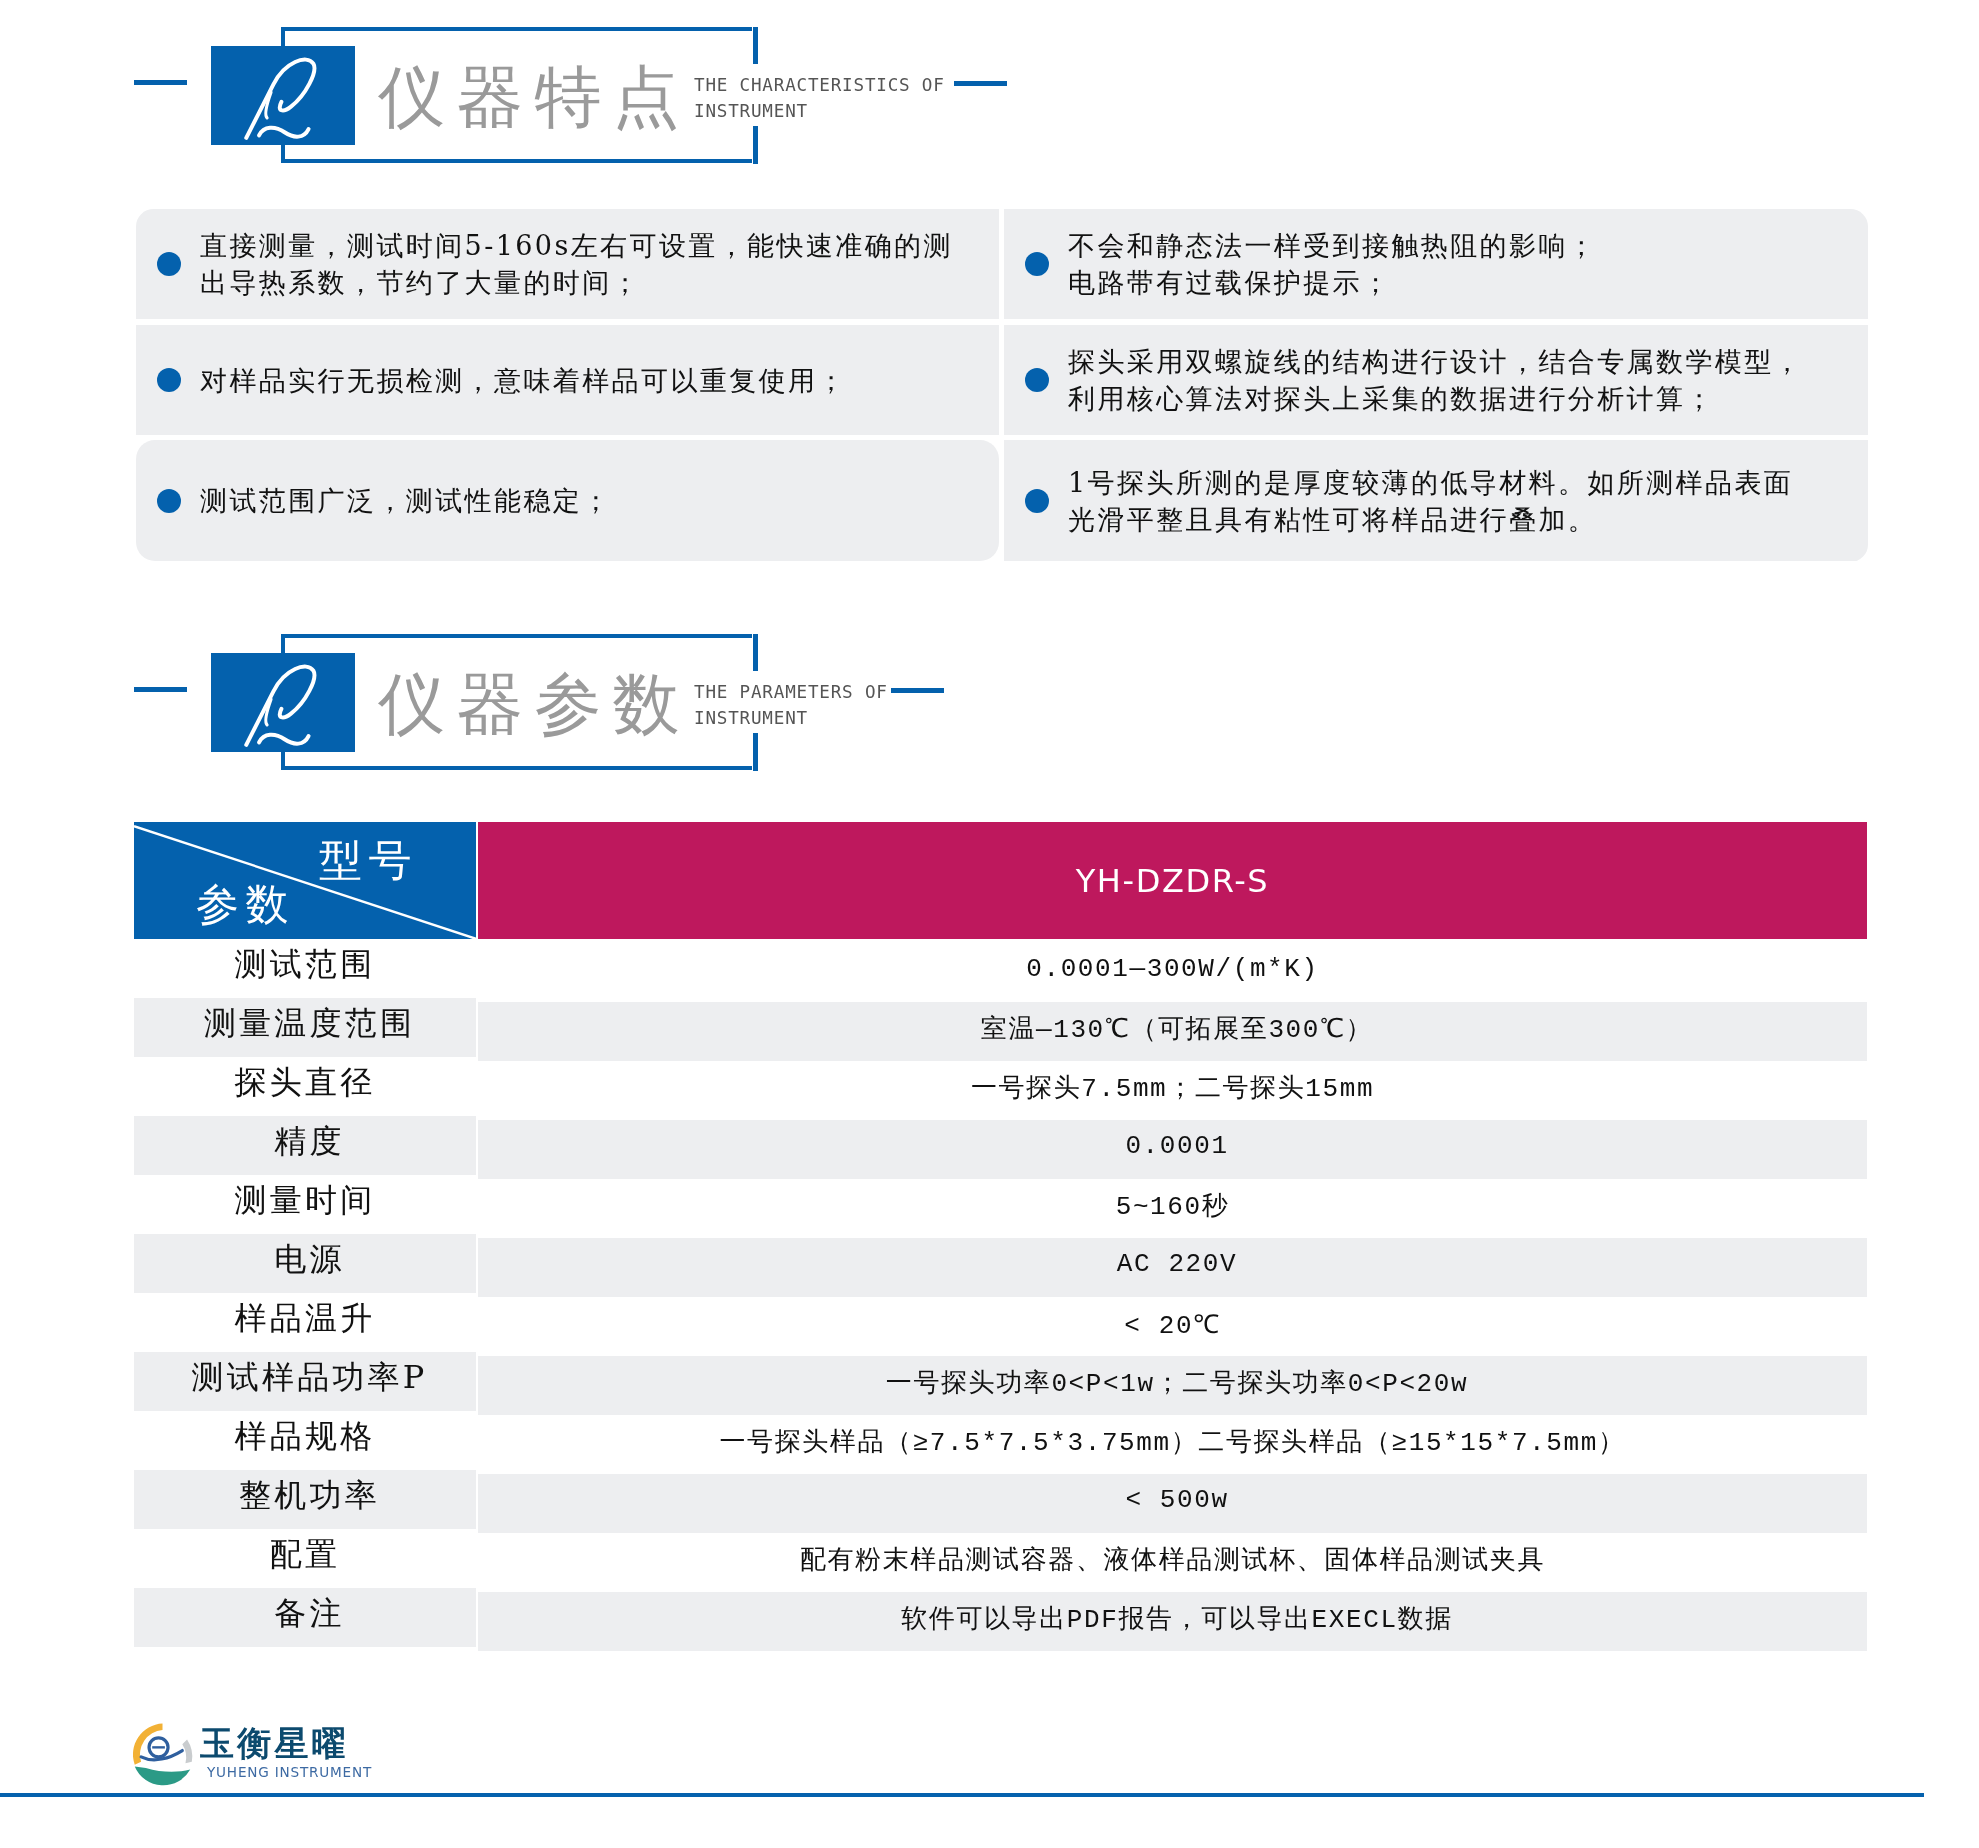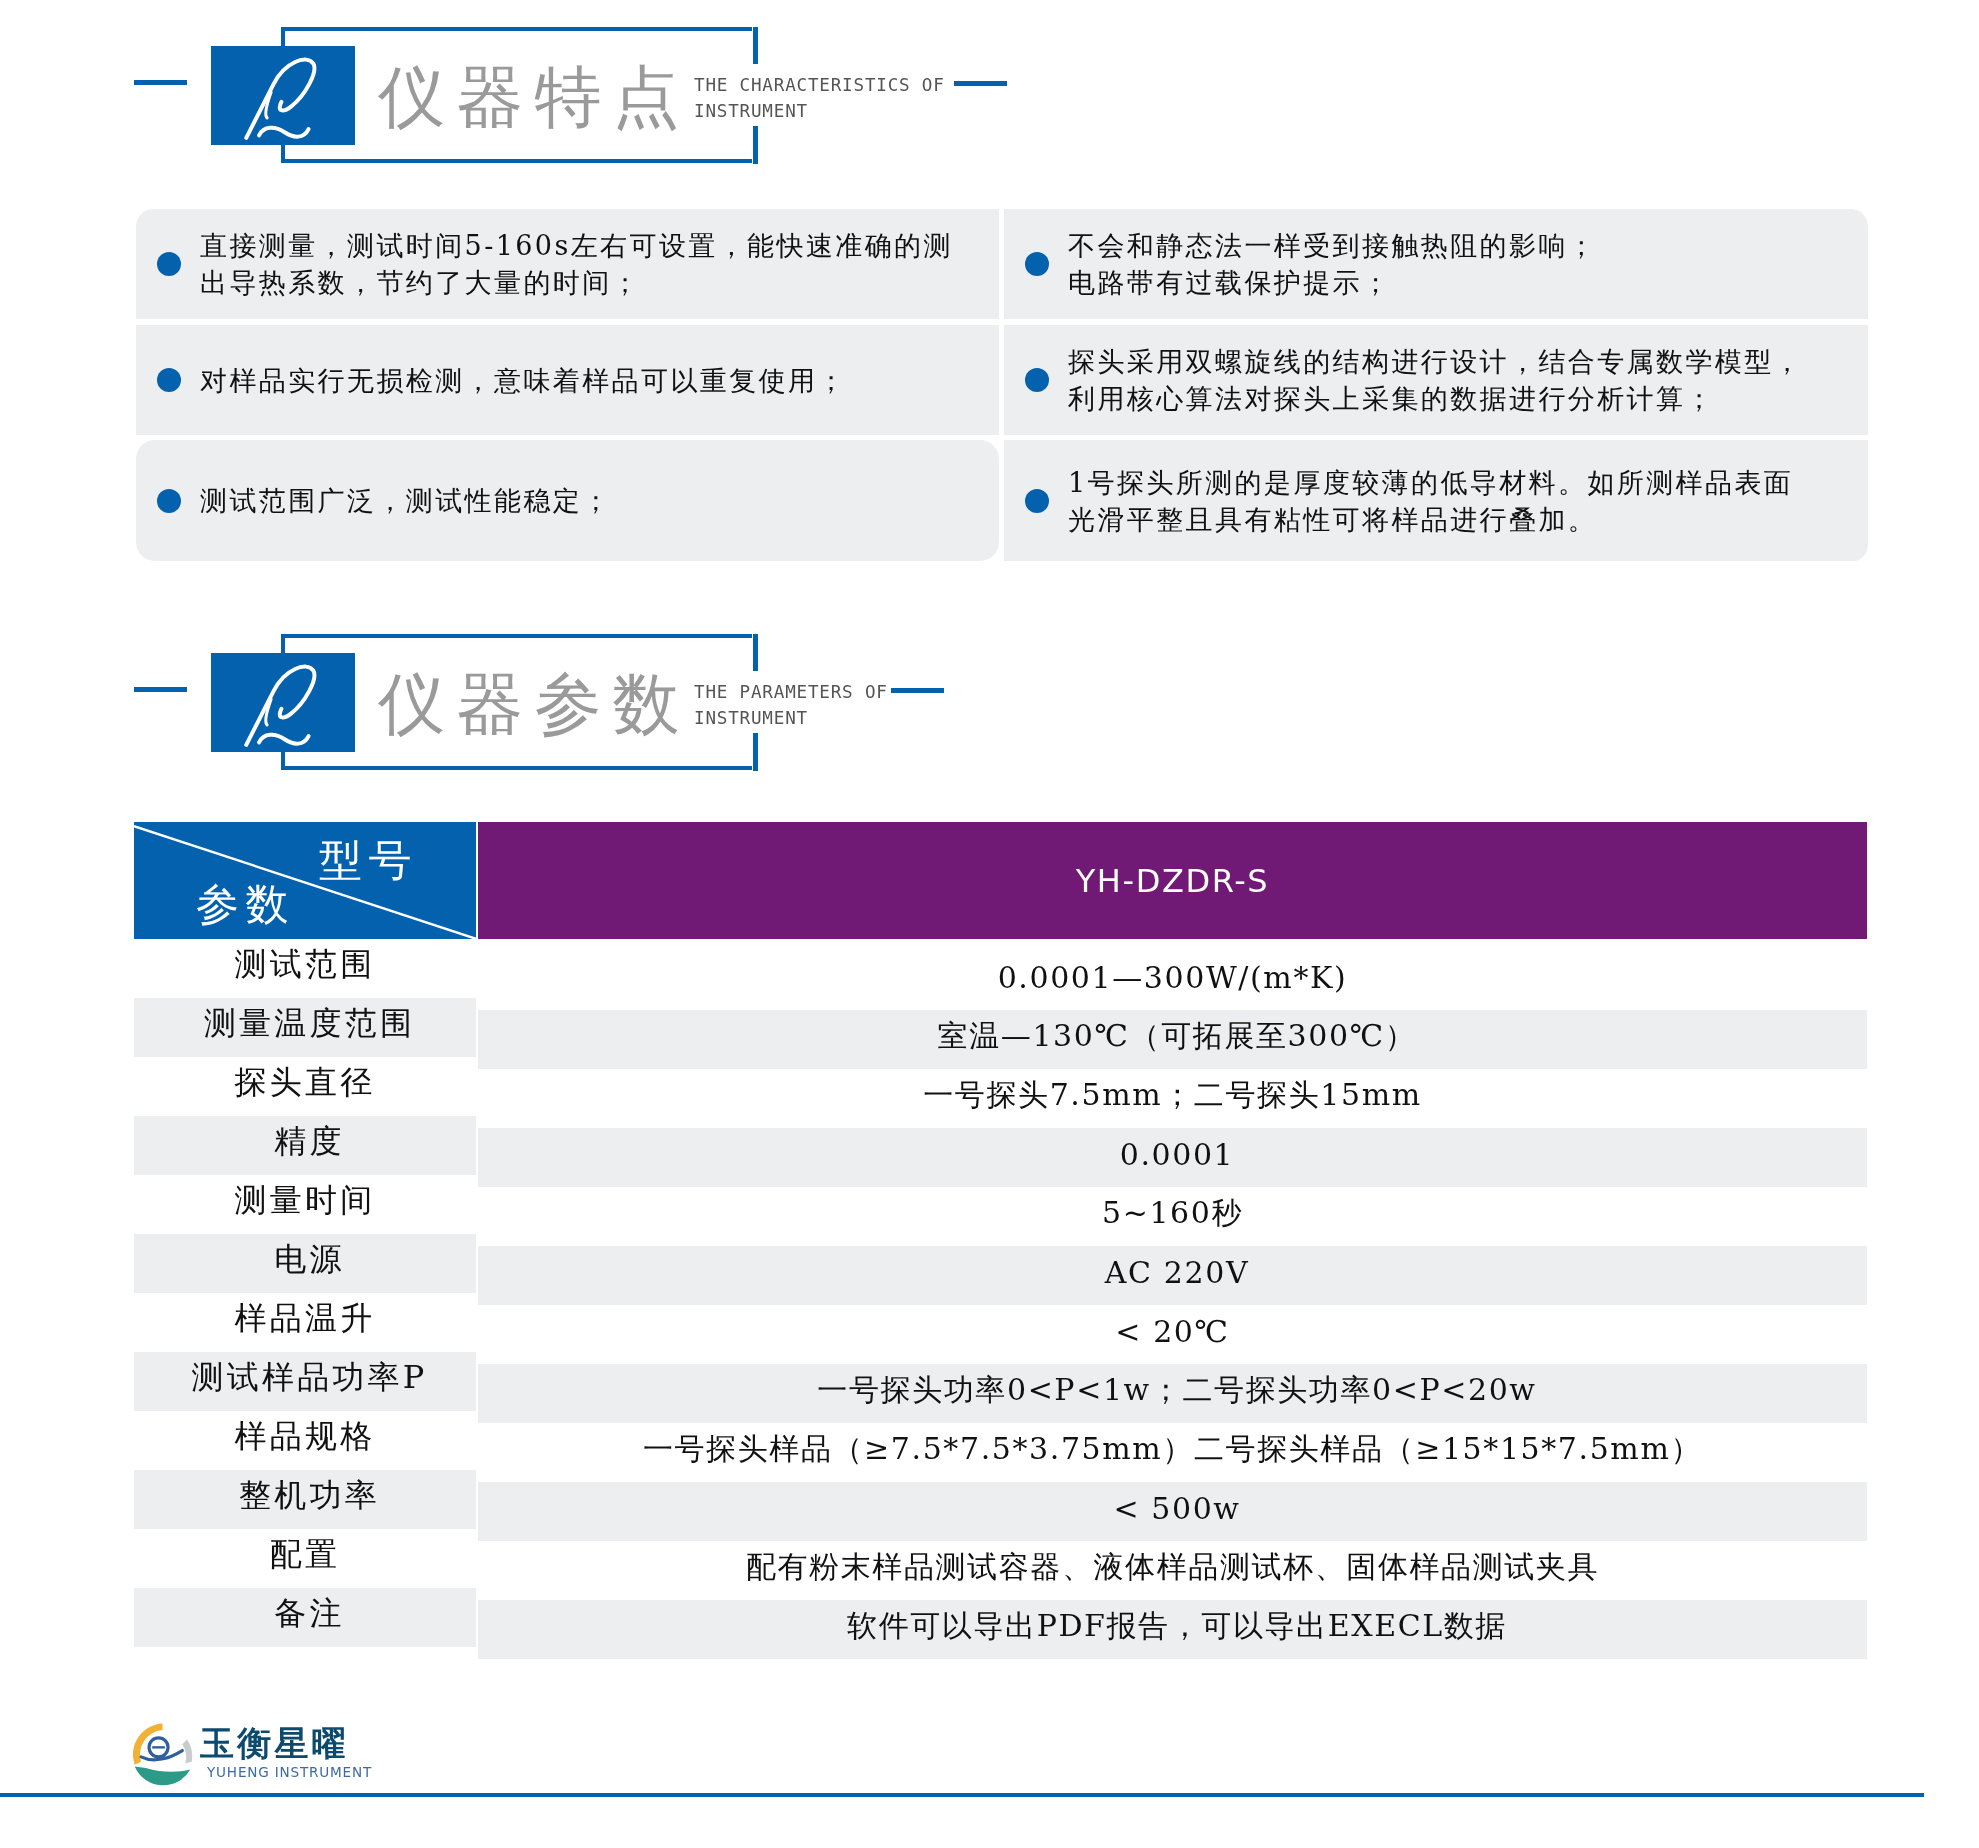--- a/index.html
+++ b/index.html
@@ -25,30 +25,30 @@
   .features { position:absolute; left:136px; top:209px; width:1732px; height:353px;
               border-radius:17.6px; overflow:hidden; }
   .feat-cell { position:absolute; background:#edeef0; display:flex; align-items:center; box-sizing:border-box; }
   .feat-cell .dot { width:24px; height:24px; border-radius:50%; background:#0461ad; flex:0 0 24px; margin-left:21px; margin-right:19px; }
   .feat-cell .txt { font-size:27px; line-height:37px; letter-spacing:2.4px; color:#111; white-space:pre-line; }
 
   
   .table { position:absolute; left:134px; top:822px; width:1733px; }
   .thead { position:relative; height:117px; }
   .thead .c1 { position:absolute; left:0; top:0; width:342px; height:117px; background:#0461ad; overflow:hidden; }
-  .thead .c2 { position:absolute; left:344px; top:0; width:1389px; height:117px; background:#701a75;
+  .thead .c2 { position:absolute; left:344px; top:0; width:1389px; height:117px; background:#be185d;
                display:flex; align-items:center; justify-content:center; color:#fff;
                font-family:"DejaVu Sans", sans-serif; font-size:32px; letter-spacing:1.6px; }
   .thead .model-lbl { position:absolute; left:185px; top:9.6px; font-size:43px; color:#fff; letter-spacing:6.4px; }
   .thead .param-lbl { position:absolute; left:62px; top:54px; font-size:43px; color:#fff; letter-spacing:6.4px; }
   .row { position:relative; height:59px; }
   .row .k { position:absolute; left:0; top:0; width:342px; height:100%; display:flex; align-items:center; justify-content:center;
             font-size:32px; letter-spacing:3.2px; padding-bottom:6.4px; box-sizing:border-box; }
-  .row .v { position:absolute; left:344px; top:12px; width:1389px; height:100%; display:flex; align-items:center; justify-content:center;
-            font-size:30px; letter-spacing:1.6px; padding-bottom:6.4px; box-sizing:border-box; }
+  .row .v { position:absolute; left:344px; top:4px; width:1389px; height:100%; display:flex; align-items:center; justify-content:center;
+            font-size:26px; letter-spacing:1.6px; padding-bottom:6.4px; box-sizing:border-box;font-family:Liberation Mono, monospace; }
   .row.gray .k, .row.gray .v { background:#edeef0;padding-left:9px; }
 
   
   .logo-circle { position:absolute; left:130px; top:1722px; width:65px; height:65px; }
   .brand-cn { position:absolute; left:200px; top:1721px; font-size:34px; color:#0c4a6e; letter-spacing:3.2px; font-weight:bold; font-family:"DejaVu Serif", serif; }
   .brand-en { position:absolute; left:207px; top:1764px; font-size:13.6px; color:#3d6aa3; letter-spacing:0.8px; font-family:"DejaVu Sans", sans-serif; }
   .footer-line { position:absolute; left:0; top:1793px; width:1924px; height:4px; background:#0461ad; }
 </style>
 </head>
 <body>

